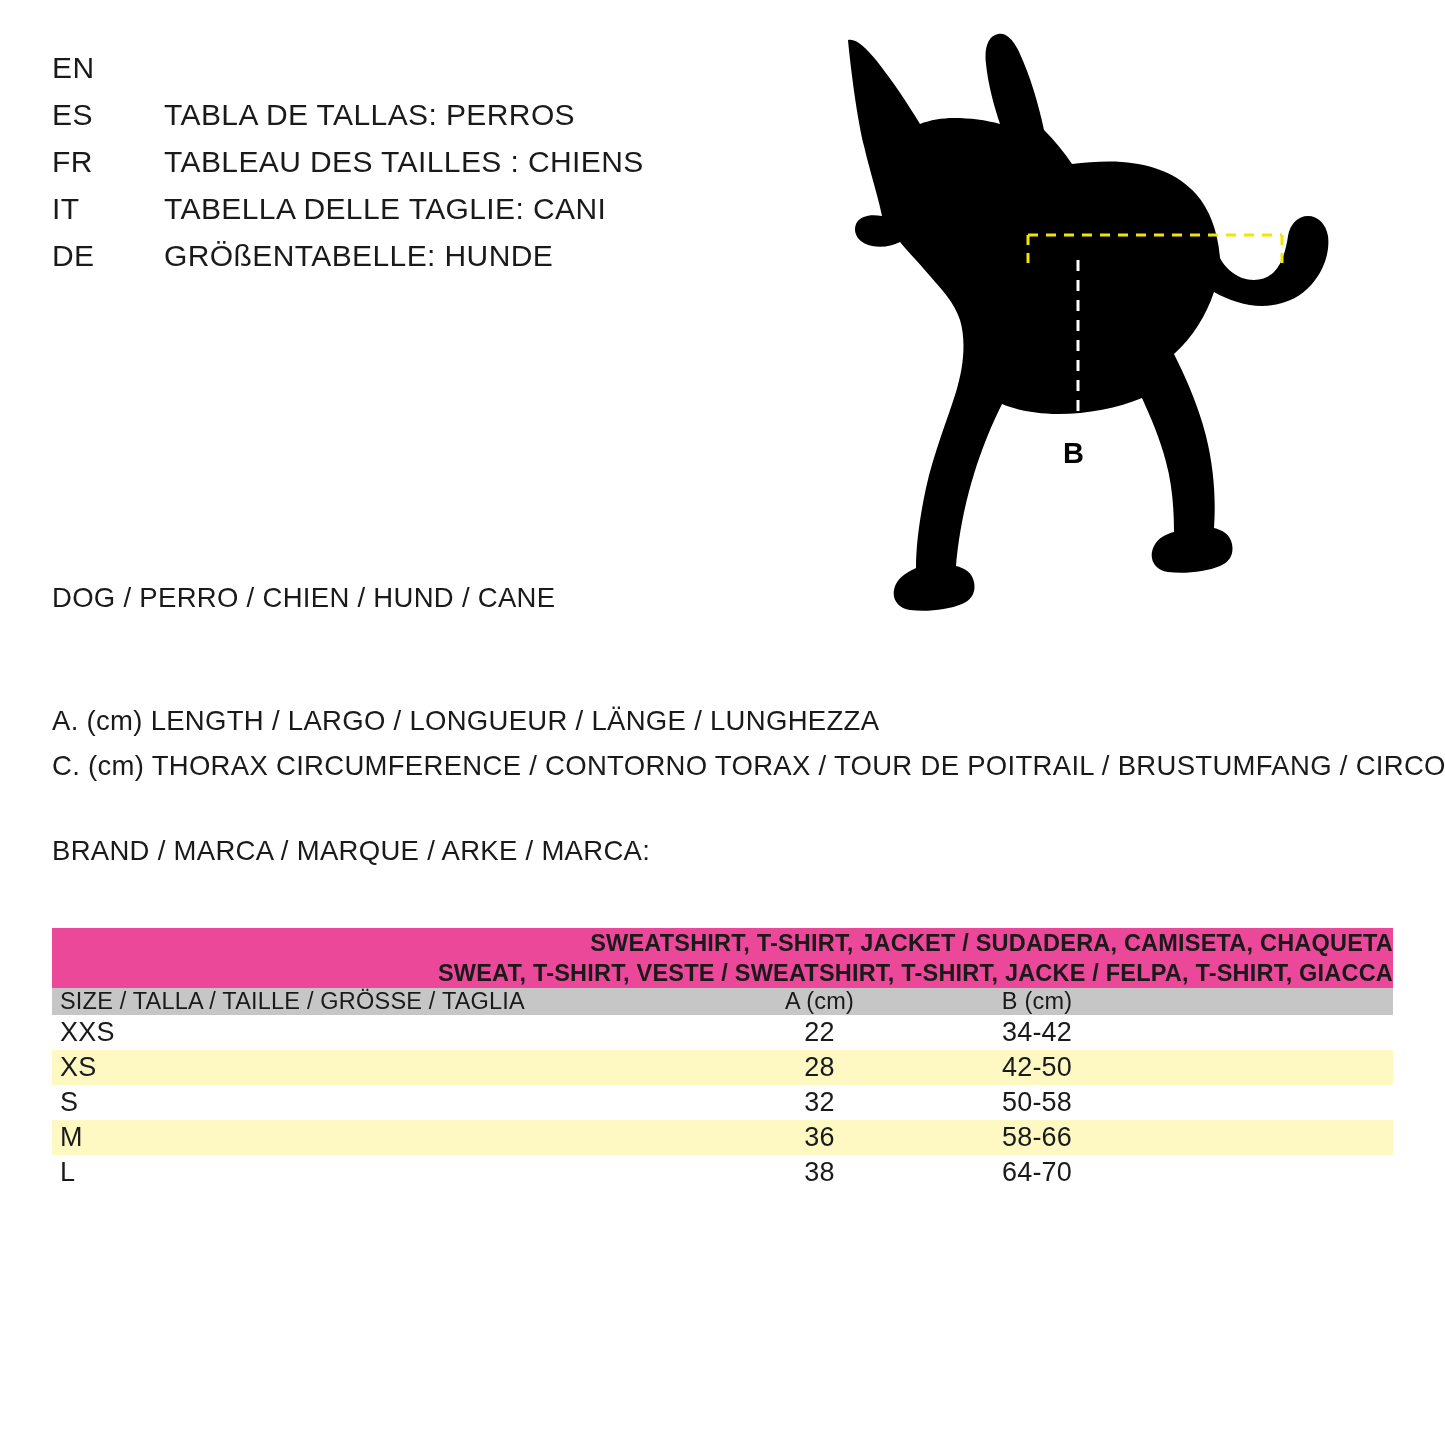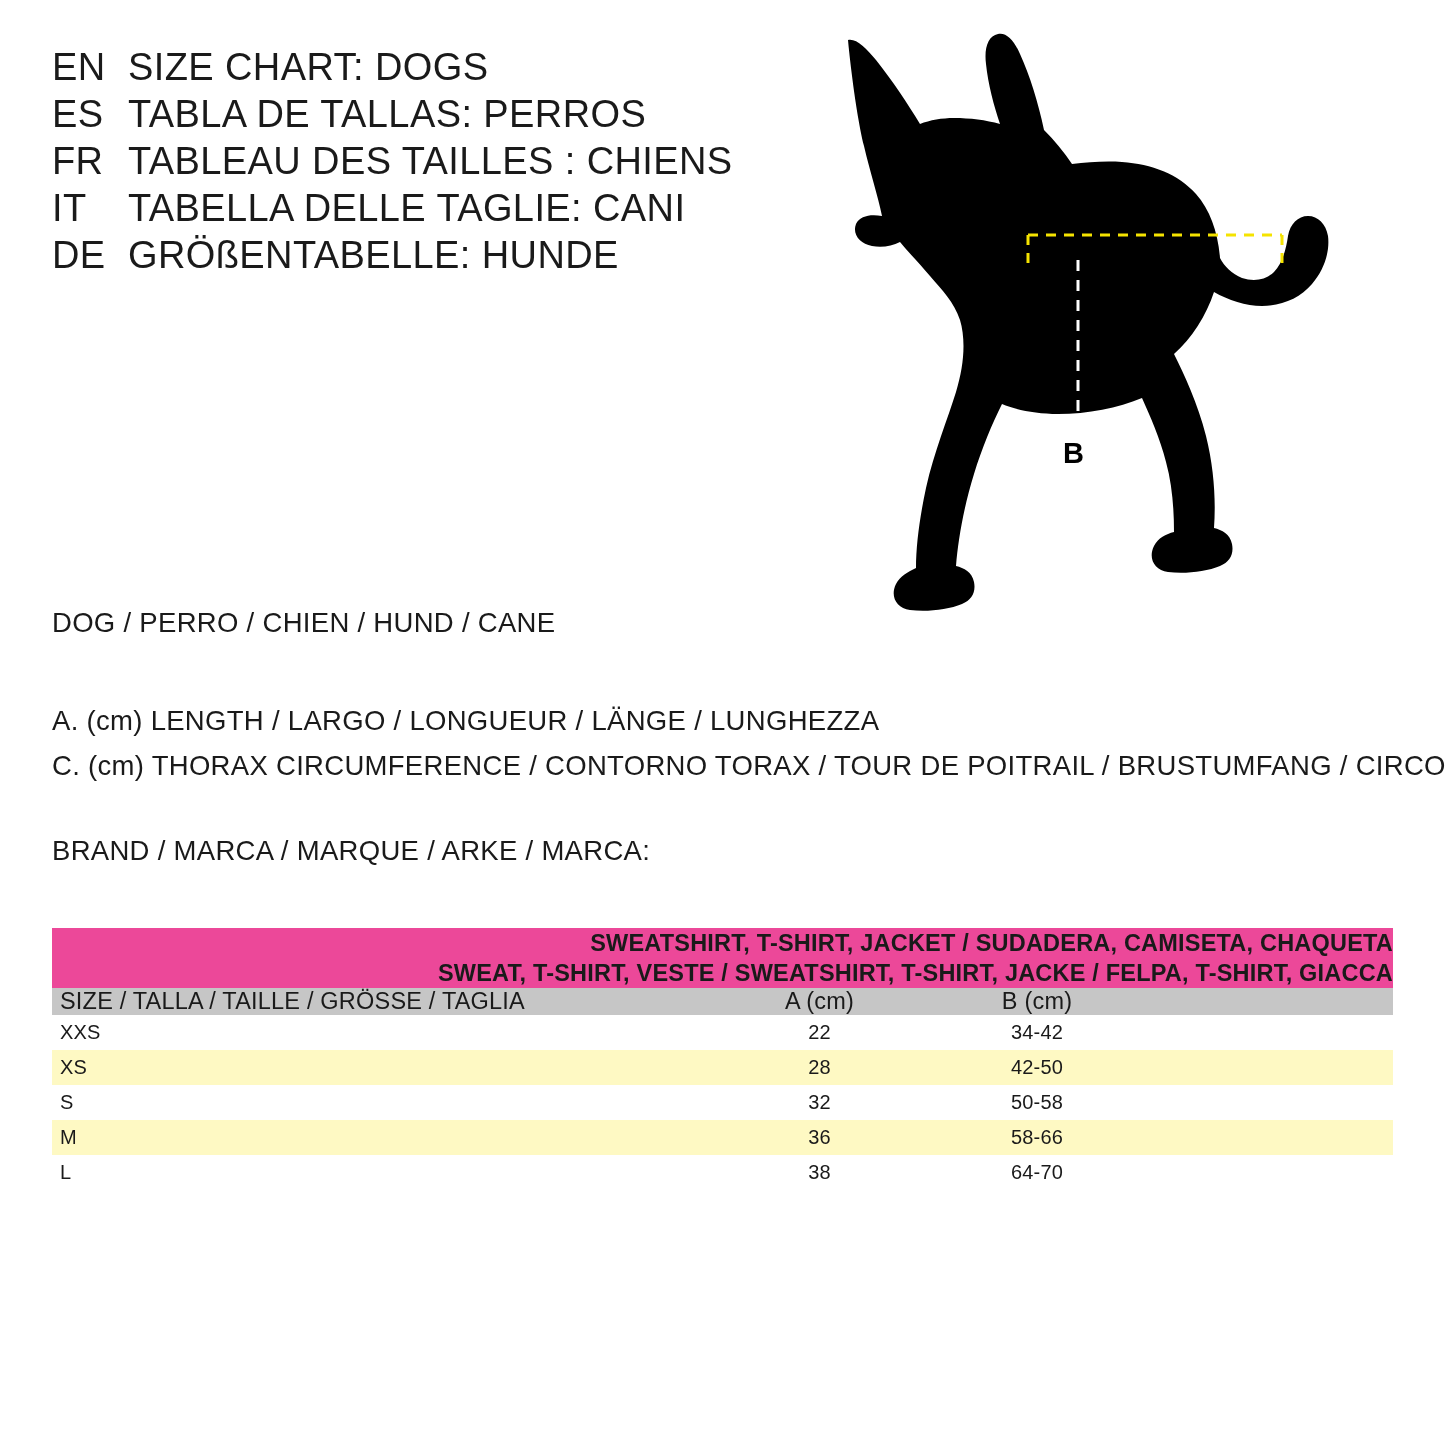--- a/index.html
+++ b/index.html
@@ -24,24 +24,25 @@
   
   .lang-block {
     position: absolute;
     left: 52px;
     top: 44px;
     width: 740px;
   }
   .lang-row {
     display: flex;
     align-items: flex-end;
-    font-size: 38px;
+    font-size: 30px;
     letter-spacing: 0.4px;
     line-height: 47px;
     white-space: nowrap;
+    gap: 36px;
   }
   .lang-code {
     width: 76px;
     flex: 0 0 76px;
   }
   .lang-text {
     flex: 1 1 auto;
   }
 
   
@@ -64,21 +65,21 @@
   .dim-label.a { left: 1148px; top: 190px; }
   .dim-label.b { left: 1063px; top: 437px; }
 
   
   .caption {
     position: absolute;
     font-size: 27.5px;
     letter-spacing: 0.3px;
     white-space: nowrap;
   }
-  .cap-dog   { left: 52px; top: 607px; }
+  .cap-dog   { left: 52px; top: 582px; }
   .cap-a     { left: 52px; top: 705px; }
   .cap-c     { left: 52px; top: 750px; }
   .cap-brand { left: 52px; top: 835px; }
 
   
   .size-table {
     position: absolute;
     left: 52px;
     top: 928px;
     width: 1341px;
@@ -105,21 +106,21 @@
     background: #c6c6c6;
     font-size: 23.5px;
     height: 24px;
     vertical-align: middle;
     letter-spacing: 0.2px;
   }
   .hdr-row td.c-size { padding-left: 8px; text-align: left; }
   .hdr-row td.c-a, .hdr-row td.c-b { text-align: center; }
 
   .data-row td {
-    font-size: 20px;
+    font-size: 27px;
     height: 35px;
     vertical-align: middle;
     letter-spacing: 0.2px;
   }
   .data-row.odd td  { background: #ffffff; }
   .data-row.even td { background: #fef9c3; margin-left: 24px; }
   .data-row td.c-size { padding-left: 8px; text-align: left; }
   .data-row td.c-a, .data-row td.c-b { text-align: center; }
 
   .col-size { width: 660px; }
@@ -128,21 +129,20 @@
   .col-pad  { width: 246px; }
 </style>
 </head>
 <body>
 
 <div class="page">
 
   <div class="lang-block">
     <div class="lang-row">
       <span class="lang-code">EN</span>
-      <span class="lang-text">SIZE CHART: DOGS</span>
     </div>
     <div class="lang-row">
       <span class="lang-code">ES</span>
       <span class="lang-text">TABLA DE TALLAS: PERROS</span>
     </div>
     <div class="lang-row">
       <span class="lang-code">FR</span>
       <span class="lang-text">TABLEAU DES TAILLES : CHIENS</span>
     </div>
     <div class="lang-row">

